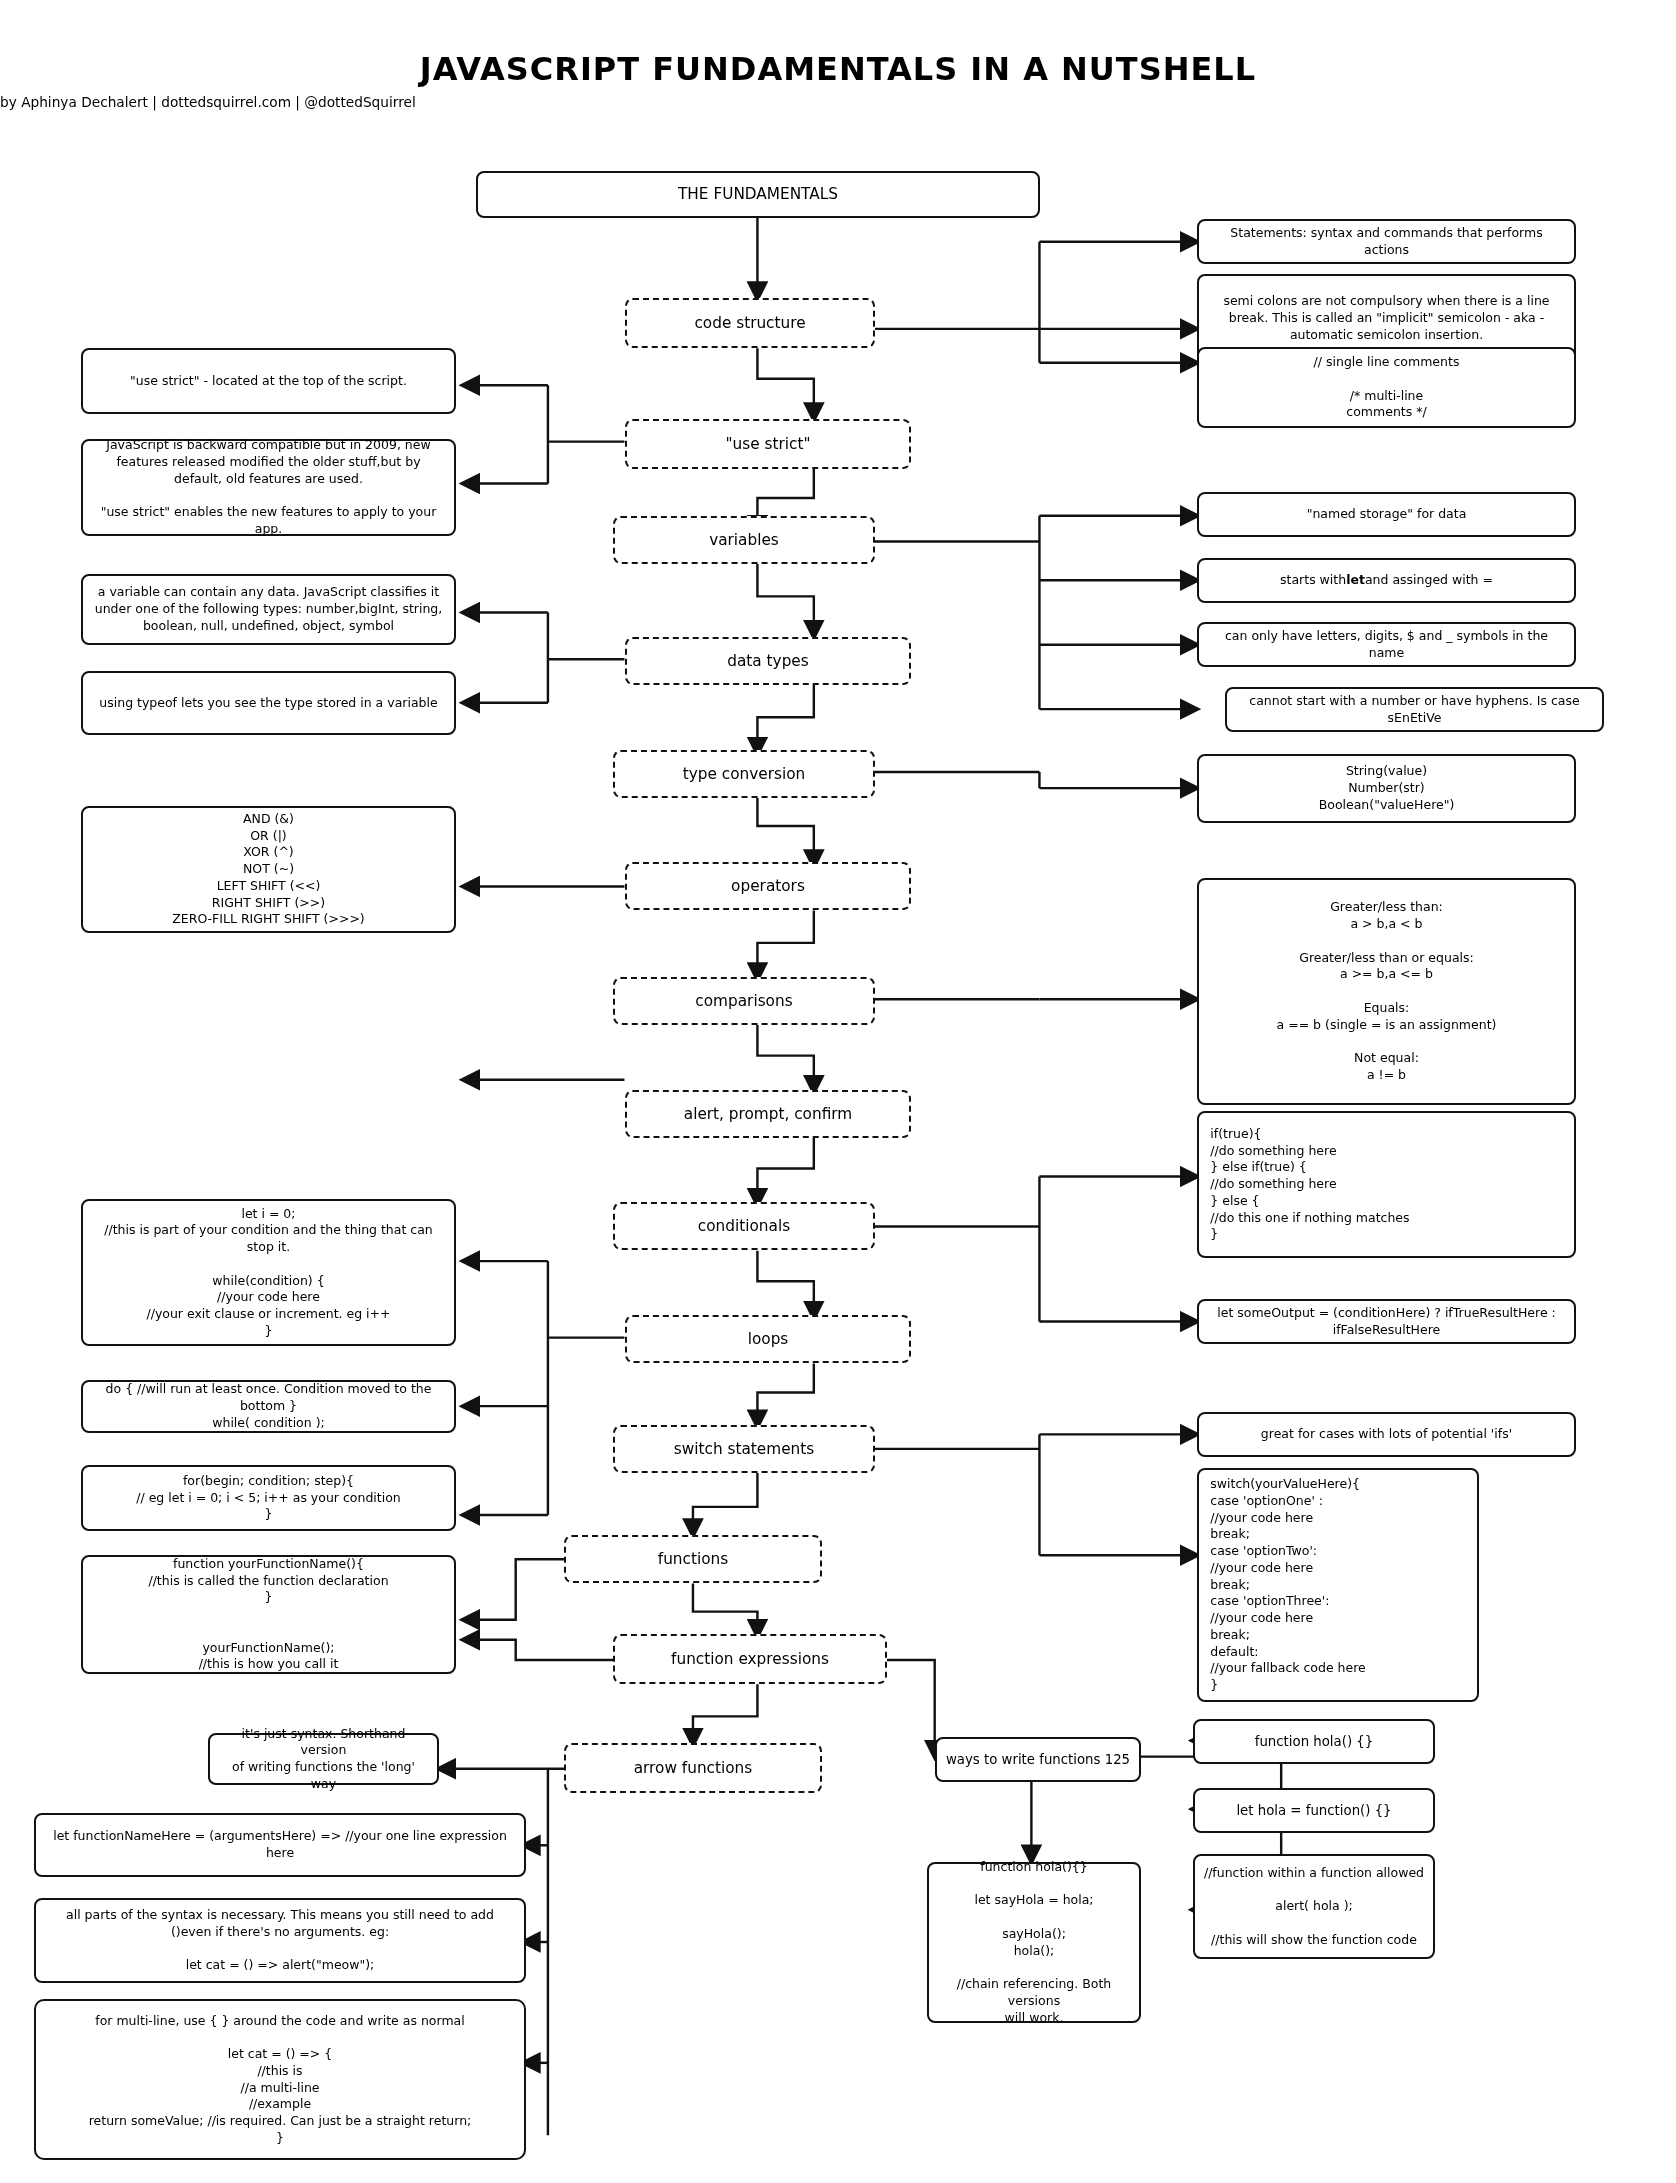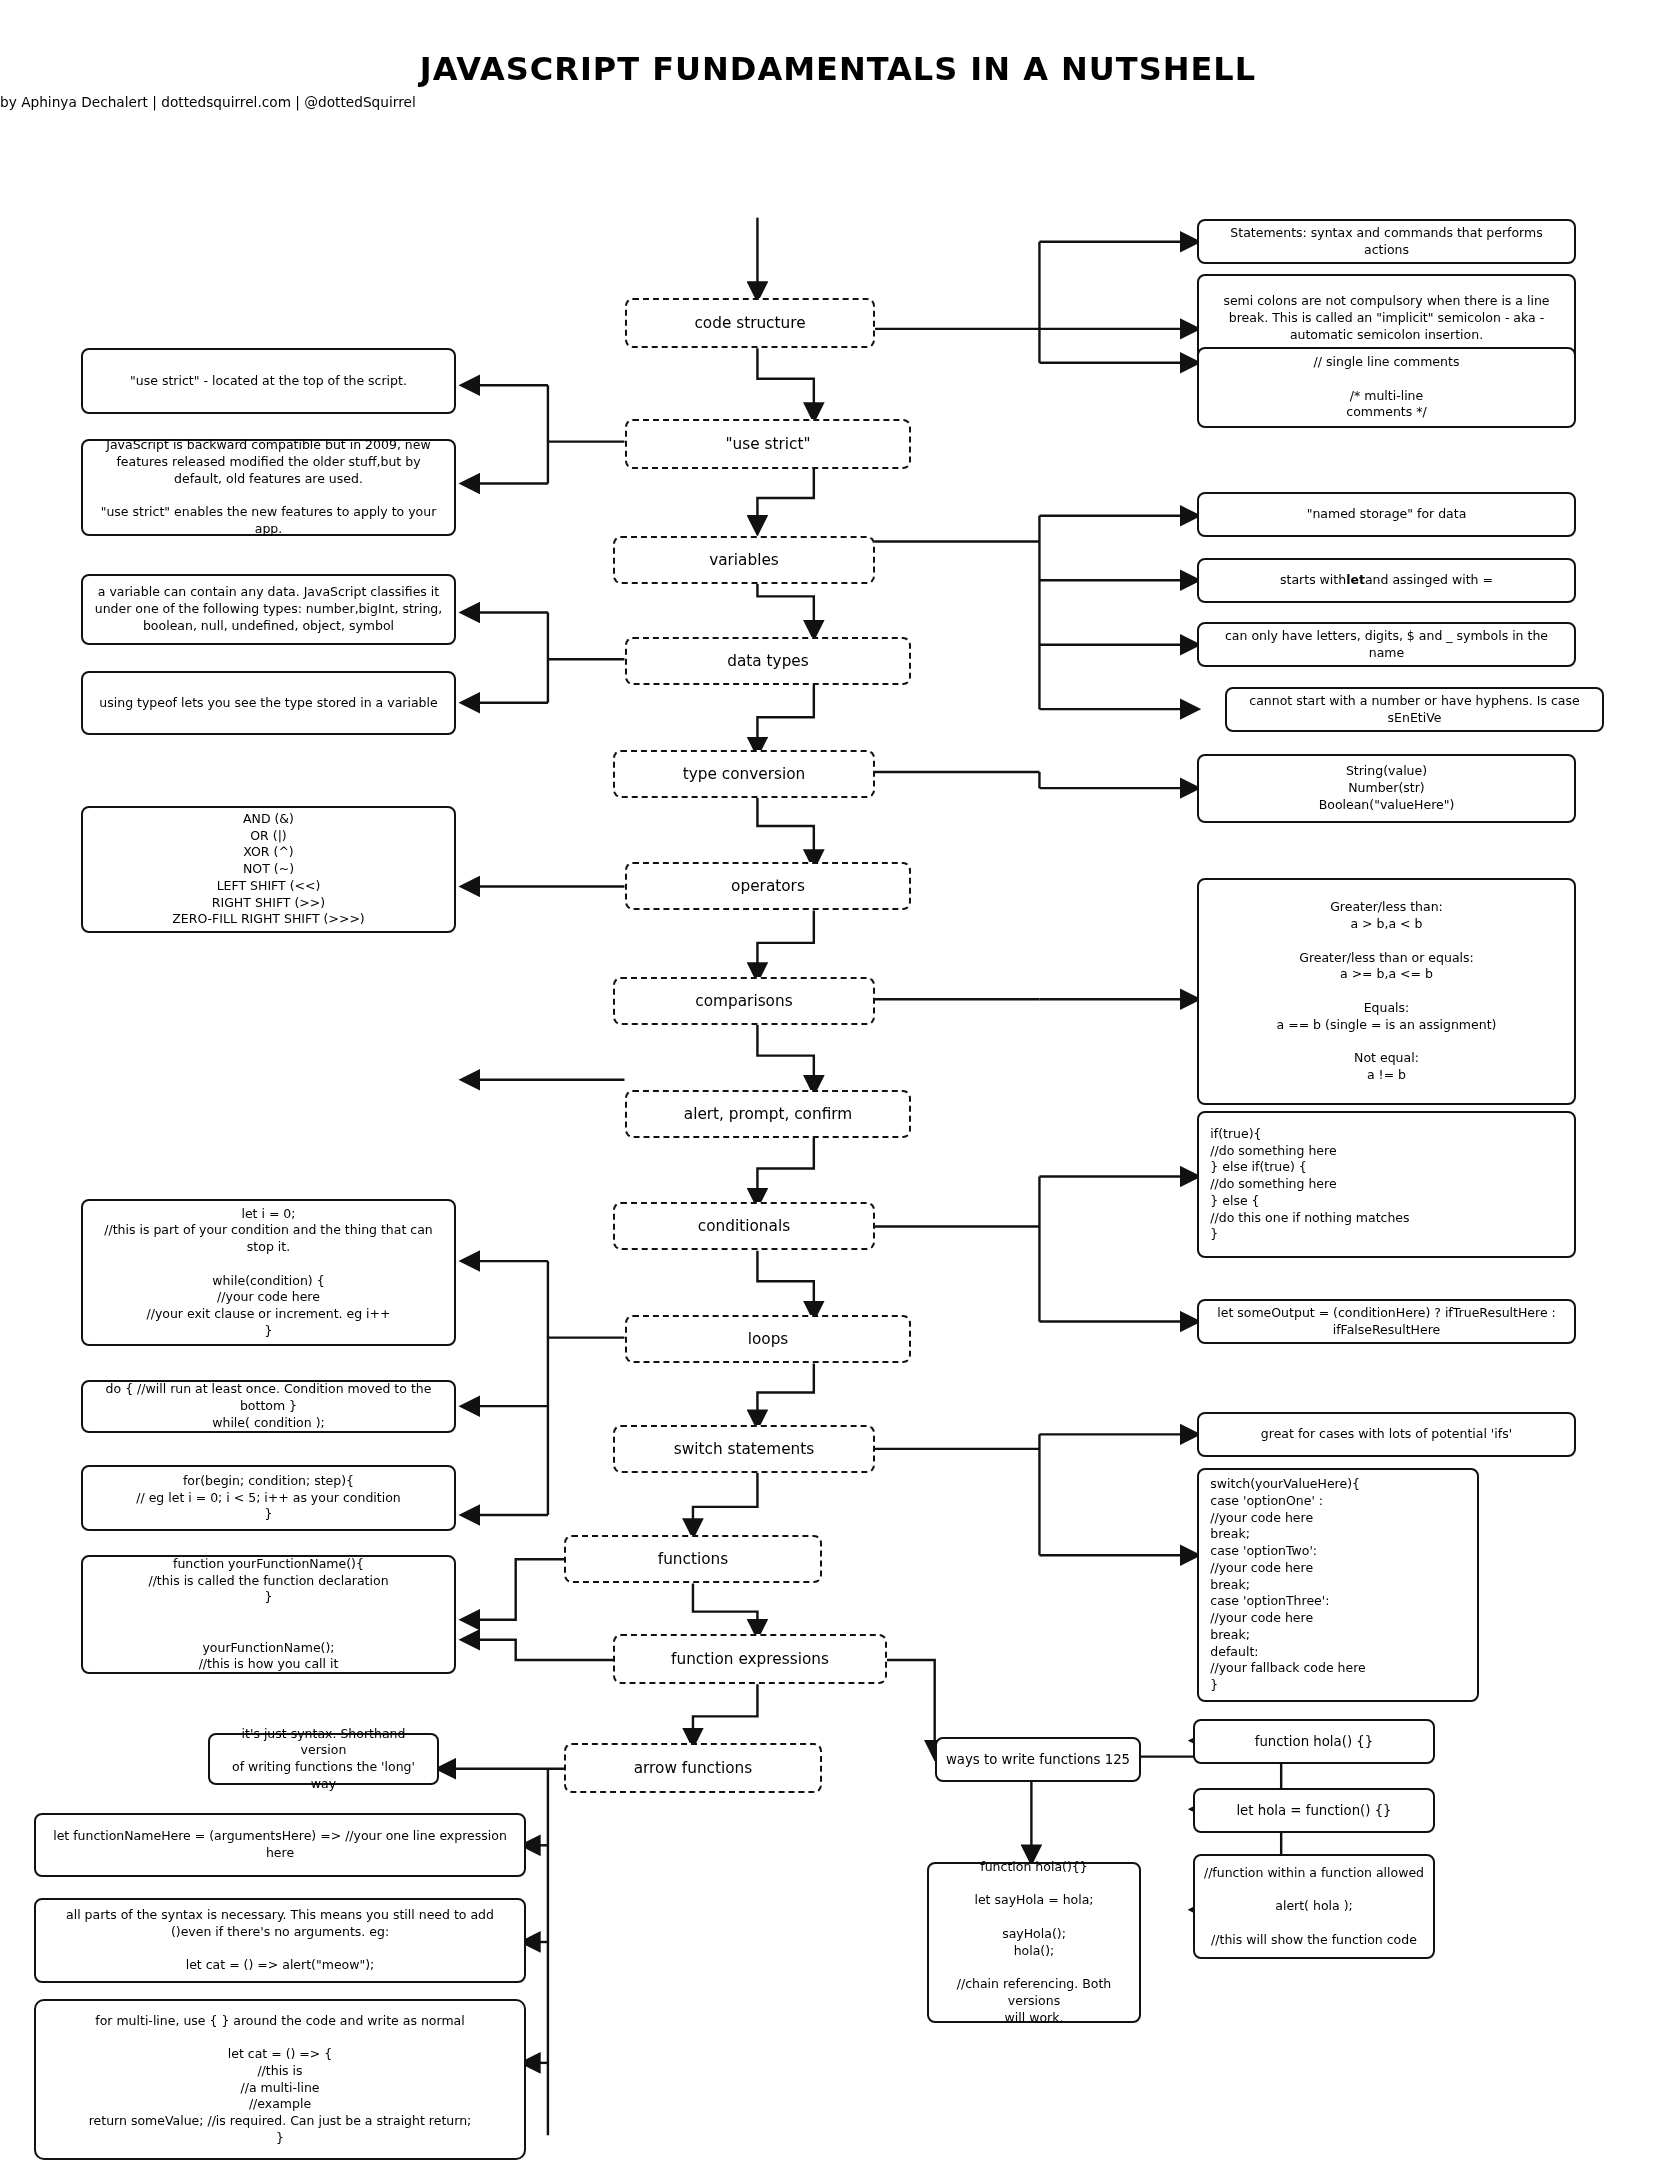--- a/index.html
+++ b/index.html
@@ -133,28 +133,31 @@
       <path d="M1415,2180 L1590,2180"></path>
       <path d="M1590,2160 L1590,2370"></path>
       <path d="M1590,2160 L1480,2160" marker-end="url(#ah)"></path>
       <path d="M1590,2245 L1480,2245" marker-end="url(#ah)"></path>
       <path d="M1590,2370 L1480,2370" marker-end="url(#ah)"></path>
 
       <path d="M1280,2210 L1280,2310" marker-end="url(#ah)"></path>
     </g>
   </svg>
 
+  <div class="node solid pad fs-18" style="left:476px;top:171px;width:564px;height:47px;">
+    <span>THE FUNDAMENTALS</span>
+  </div>
 
   <div class="node dashed pad fs-18" style="left:625px;top:298px;width:250px;height:50px;">
     <span>code structure</span>
   </div>
   <div class="node dashed pad fs-18" style="left:625px;top:419px;width:286px;height:50px;">
     <span>"use strict"</span>
   </div>
-  <div class="node dashed pad fs-18" style="left:613px;top:536px;width:262px;height:48px;">
+  <div class="node dashed pad fs-18" style="left:613px;top:516px;width:262px;height:48px;">
     <span>variables</span>
   </div>
   <div class="node dashed pad fs-18" style="left:625px;top:637px;width:286px;height:48px;">
     <span>data types</span>
   </div>
   <div class="node dashed pad fs-18" style="left:613px;top:750px;width:262px;height:48px;">
     <span>type conversion</span>
   </div>
   <div class="node dashed pad fs-18" style="left:625px;top:862px;width:286px;height:48px;">
     <span>operators</span>

